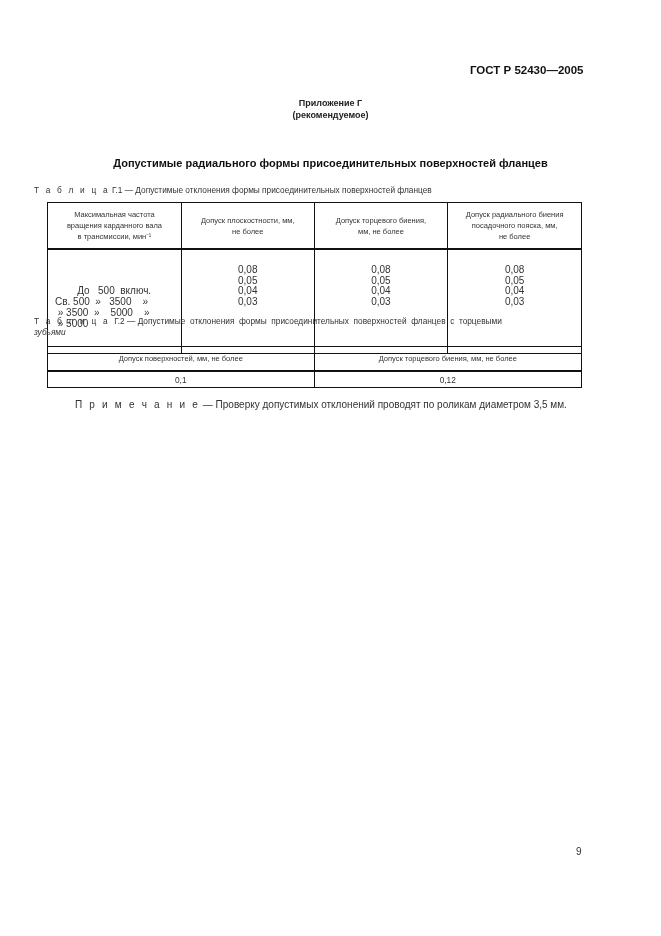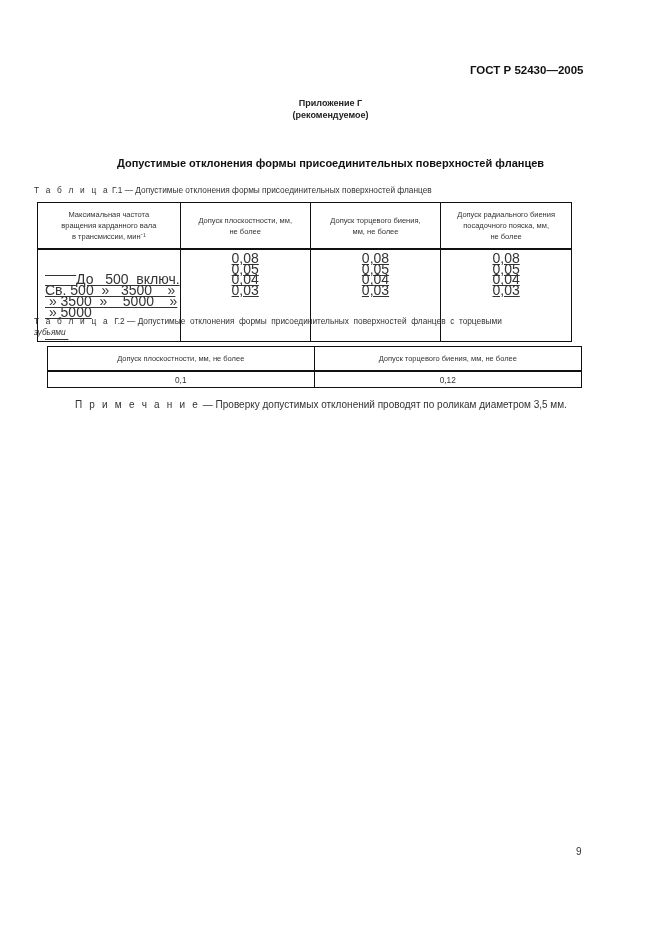--- a/index.html
+++ b/index.html
@@ -6,41 +6,41 @@
   body { width:661px; height:936px; position:relative; overflow:hidden;
          font-family:"Liberation Sans", sans-serif; color:#1a1a1a; }
   .abs { position:absolute; }
   .doc-code { left:470px; top:64px; font-size:11.5px; font-weight:bold; color:#111; }
   .appendix { left:0; width:661px; text-align:center; font-size:9px; font-weight:bold; color:#222; }
   .title { left:0; width:661px; top:157px; text-align:center; font-size:11px; font-weight:bold; color:#111; }
   .caption { left:34px; font-size:8.3px; color:#333; }
   .spaced { letter-spacing:2.2px; }
   table { border-collapse:collapse; position:absolute; }
   td, th { border:1px solid #111; font-weight:normal; padding:0; color:#333; }
-  #t1 { left:37px; top:202px; width:535px; }
+  #t1 { left:47px; top:202px; width:535px; }
   #t1 th { height:45px; font-size:7.5px; line-height:11px; text-align:center; vertical-align:middle; }
   #t1 thead tr { border-bottom:2px solid #111; }
-  #t1 td { font-size:14px; line-height:10.7px; vertical-align:top; padding-top:3px; padding-bottom:2px; text-align:center;text-decoration:underline; }
+  #t1 td { font-size:10px; line-height:10.7px; vertical-align:top; padding-top:15px; padding-bottom:2px; text-align:center; }
   #t1 td.first { text-align:left; padding-left:7px; }
   #t2 { left:47px; top:346px; width:535px; }
   #t2 th { height:23px; font-size:7.5px; text-align:center; }
   #t2 thead tr { border-bottom:2px solid #111; }
   #t2 td { height:15px; font-size:8.3px; text-align:center; }
   .note { left:75px; top:399px; font-size:10px; color:#333; }
   .page-num { left:576px; top:846px; font-size:10px; color:#333; }
 </style>
 </head>
 <body>
 
 <div class="abs doc-code">ГОСТ Р 52430—2005</div>
 
 <div class="abs appendix" style="top:98px;">Приложение Г</div>
 <div class="abs appendix" style="top:110px;">(рекомендуемое)</div>
 
-<div class="abs title">Допустимые отклонения формы присоединительных поверхностей фланцев</div>
+<div class="abs title">Допустимые радиального формы присоединительных поверхностей фланцев</div>
 
 <div class="abs caption" style="top:185px;">
   <span class="spaced">Т а б л и ц а</span><span> Г.1 — Допустимые отклонения формы присоединительных поверхностей фланцев</span>
 </div>
 
 <table id="t1">
   <colgroup>
       <col style="width:134px">
       <col style="width:133px">
       <col style="width:134px">
@@ -98,21 +98,21 @@
 <div class="abs caption" style="top:316px; width:437px; white-space:pre;"><span class="spaced">Т а б л и ц а</span><span>  Г.2 — Допустимые  отклонения  формы  присоединительных  поверхностей  фланцев  с  торцевыми</span></div>
 <div class="abs caption" style="top:327px;font-style:italic;">зубьями</div>
 
 <table id="t2">
   <colgroup>
       <col style="width:267px">
       <col style="width:268px">
     </colgroup>
   <thead>
     <tr>
-      <th>Допуск плоскостности, мм, не более</th>
+      <th>Допуск поверхностей, мм, не более</th>
       <th>Допуск торцевого биения, мм, не более</th>
     </tr>
   </thead>
   <tbody>
     <tr>
       <td>0,1</td>
       <td>0,12</td>
     </tr>
   </tbody>
 </table>

